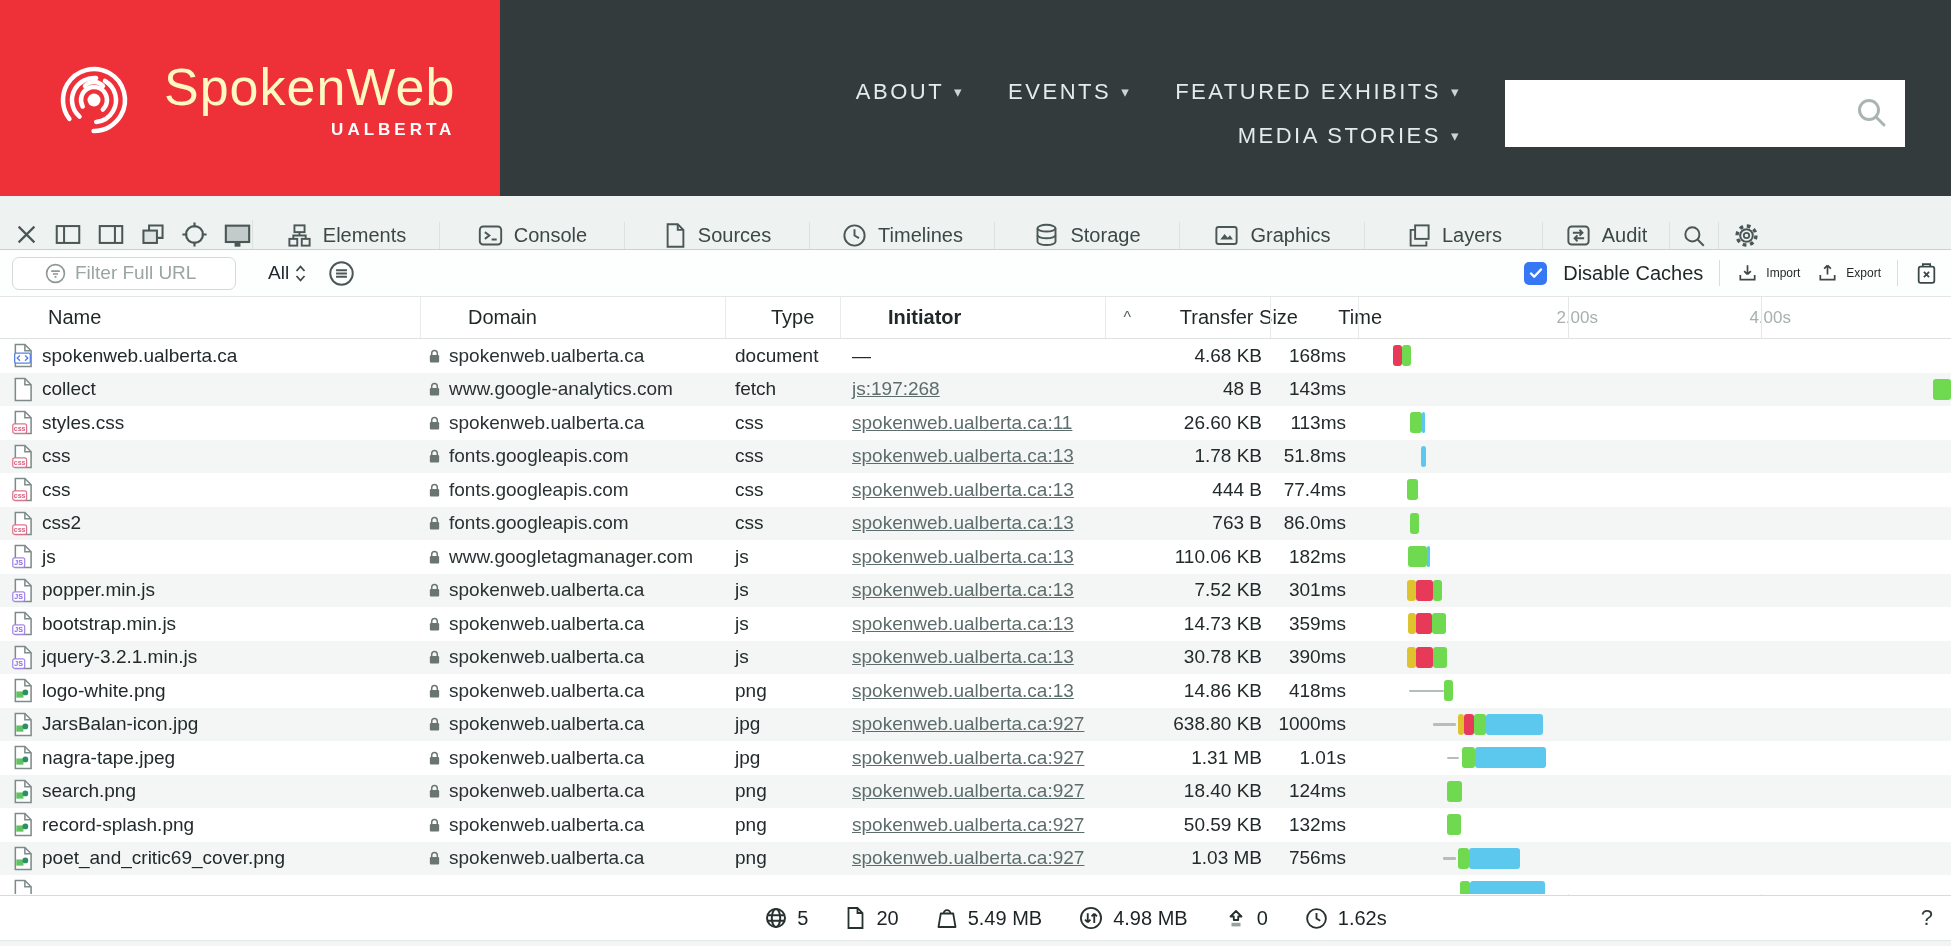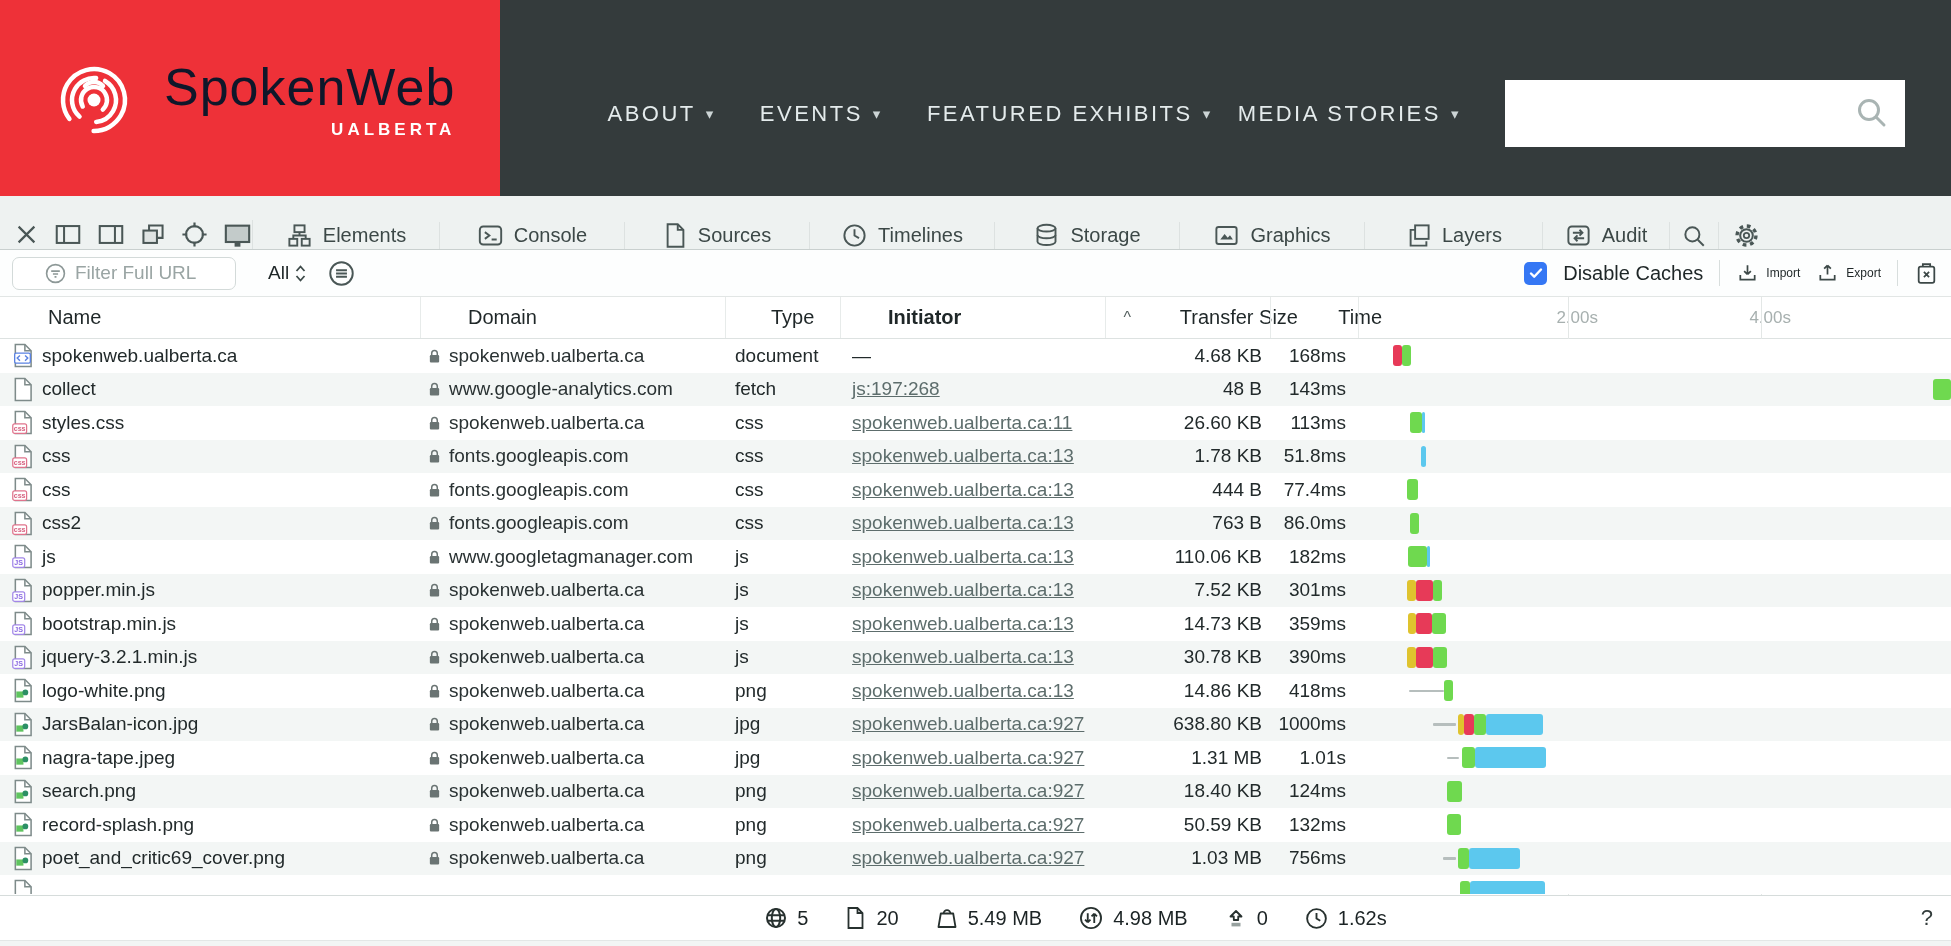--- a/index.html
+++ b/index.html
@@ -5,24 +5,24 @@
   * { box-sizing: border-box; margin: 0; padding: 0; }
   html,body { width:1951px; height:946px; overflow:hidden; background:#f2f5f4;
               font-family:"Liberation Sans","DejaVu Sans",sans-serif; }
   .screen { width:1951px; height:946px; display:flex; flex-direction:column; background:#fff; }
 
   
   .site-header { height:196px; display:flex; flex:0 0 auto; }
   .brand-block { width:500px; background:#ee3138; display:flex; align-items:center; padding-left:50px; gap:26px; }
   .brand-logo { flex:0 0 auto; }
   .brand-text { display:flex; flex-direction:column; align-items:flex-end; }
-  .brand-name { color:#0f172a; font-size:52px; font-weight:500; letter-spacing:1px; }
+  .brand-name { color:#fef9c3; font-size:52px; font-weight:500; letter-spacing:1px; }
   .brand-sub  { color:#fff; font-size:17px; font-weight:bold; letter-spacing:4px; margin-top:3px; }
   .site-nav { flex:1; background:#343b3c; display:flex; align-items:center; justify-content:flex-end; gap:44px; padding-right:46px; }
-  .nav-col { display:flex; flex-direction:row; align-items:flex-end; gap:25px; margin-top:32px; }
+  .nav-col { display:flex; flex-direction:column; align-items:flex-end; gap:18px; margin-top:32px; }
   .nav-row { display:flex; gap:44px; }
   .nav-item { color:#e4ebec; font-size:22px; letter-spacing:2.5px; display:flex; align-items:center; gap:10px; cursor:pointer; white-space:nowrap; }
   .nav-caret { font-size:15px; color:#ccd4d5; }
   .search-box { width:400px; height:67px; background:#fff; position:relative; margin-top:30px; display:flex; align-items:center; }
   .search-box input { width:100%; height:100%; border:none; outline:none; font-size:24px; padding:0 56px 0 16px; color:#333; background:transparent; }
   .search-glass { position:absolute; right:14px; top:14px; }
 
   
   .dt-tabbar { height:54px; background:#eef2f1; border-bottom:1px solid #c9d0cf; display:flex; align-items:flex-end; flex:0 0 auto; }
   .dt-left { width:253px; display:flex; align-items:center; gap:13px; padding-left:13px; border-right:1px solid #dde2e1; }

